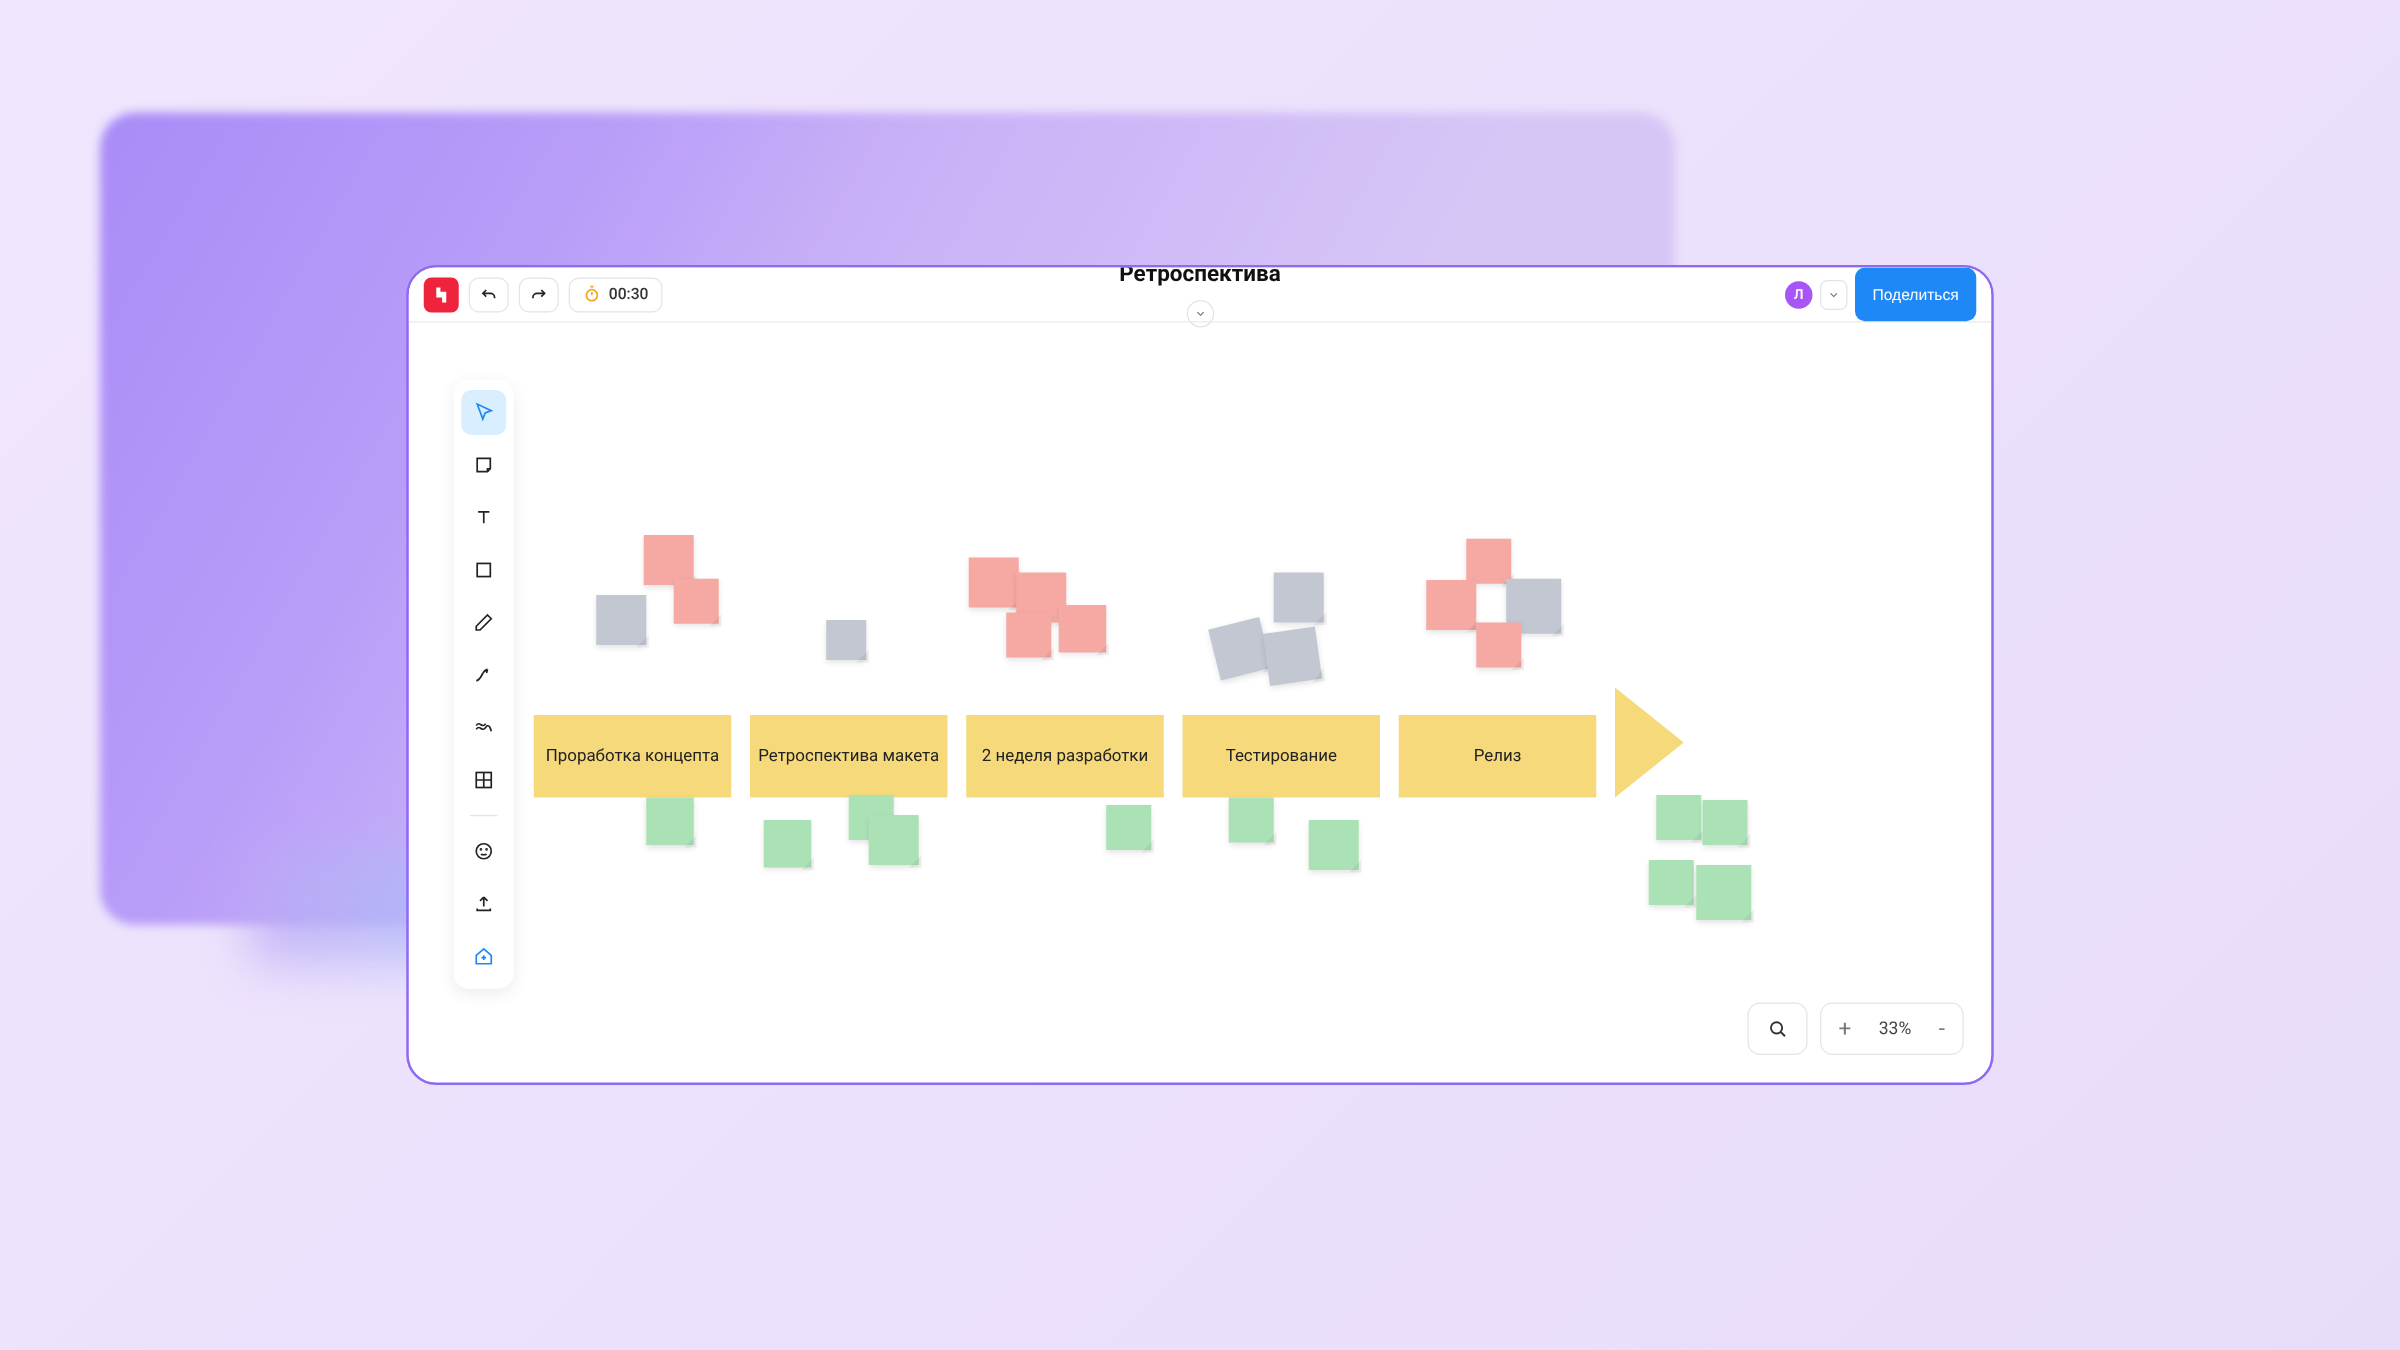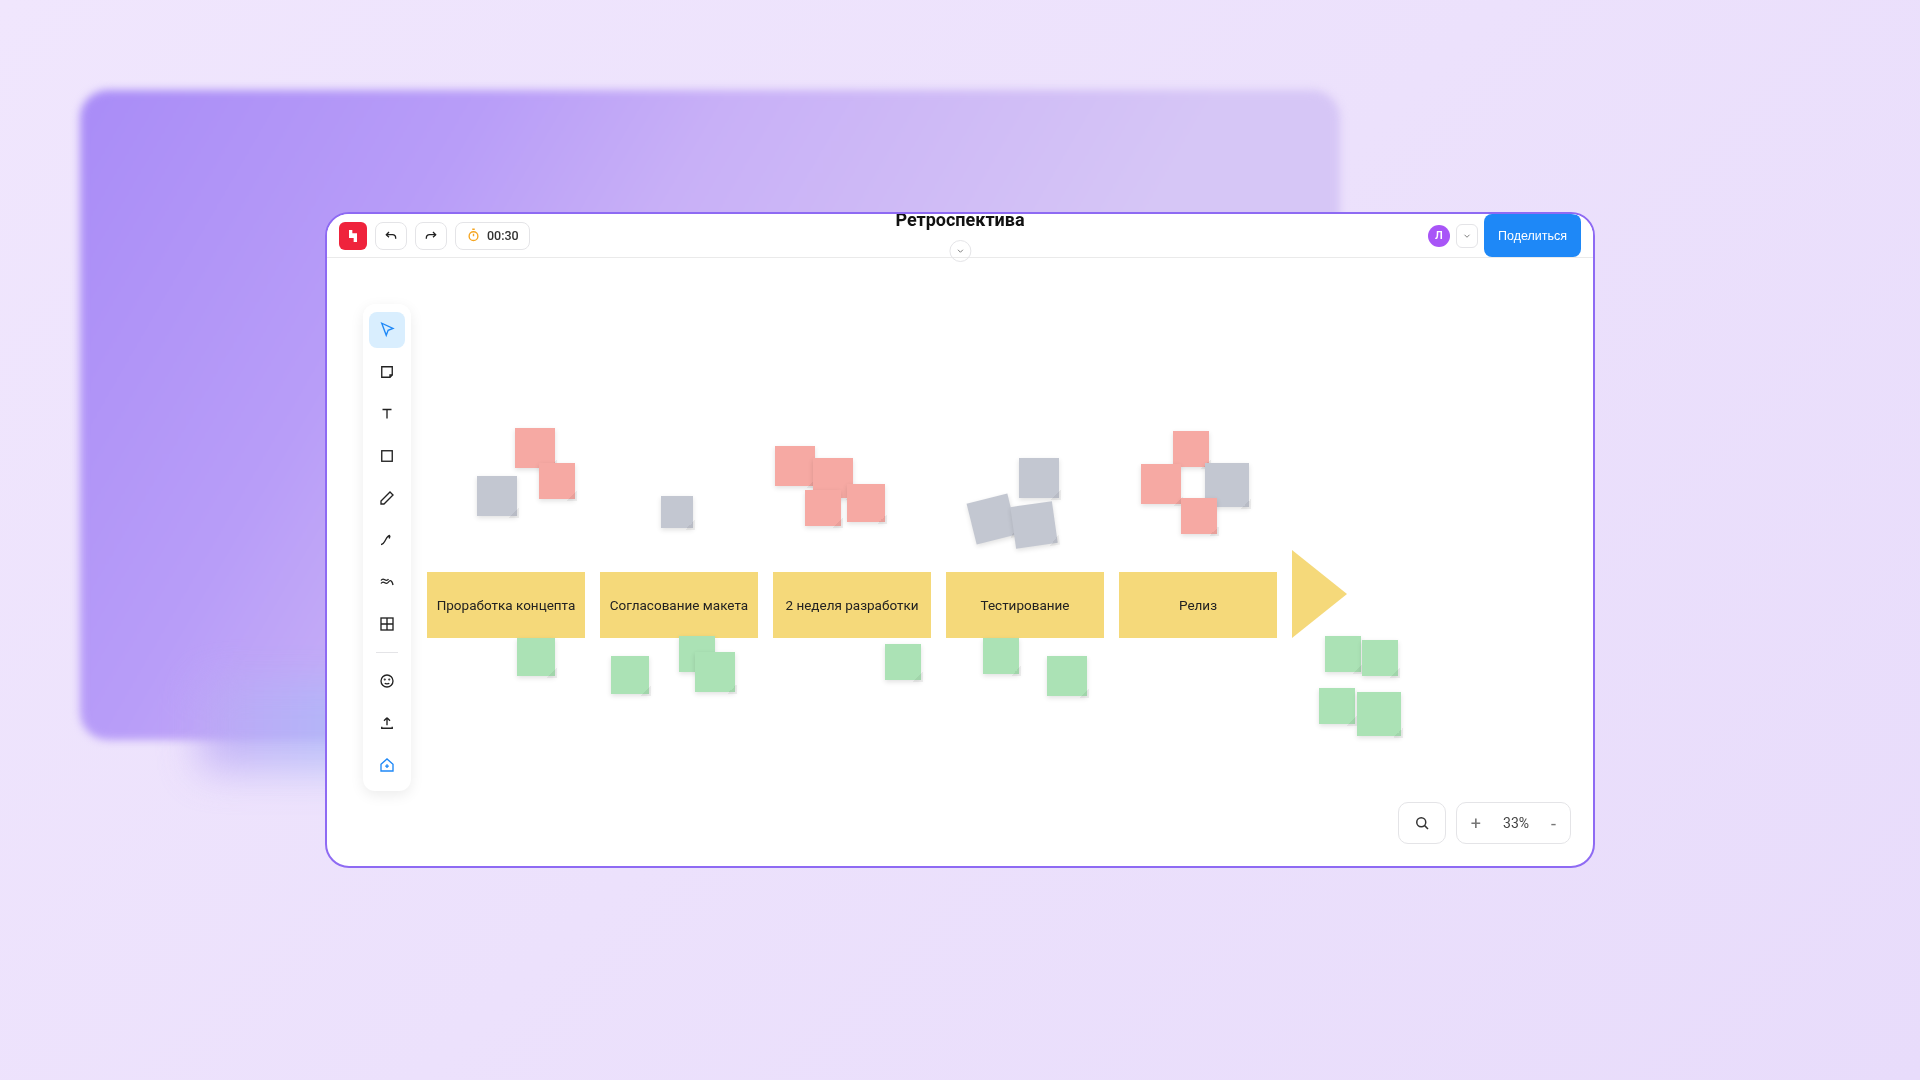--- a/index.html
+++ b/index.html
@@ -345,21 +345,21 @@
     </div>
   </div>
 
   <div class="canvas" id="canvas">
 
     <div class="stage-row">
       <div class="stage">
           <span>Проработка концепта</span>
         </div>
       <div class="stage">
-          <span>Согласование макета</span>
+          <span>Ретроспектива макета</span>
         </div>
       <div class="stage">
           <span>2 неделя разработки</span>
         </div>
       <div class="stage">
           <span>Тестирование</span>
         </div>
       <div class="stage">
           <span>Релиз</span>
         </div>

